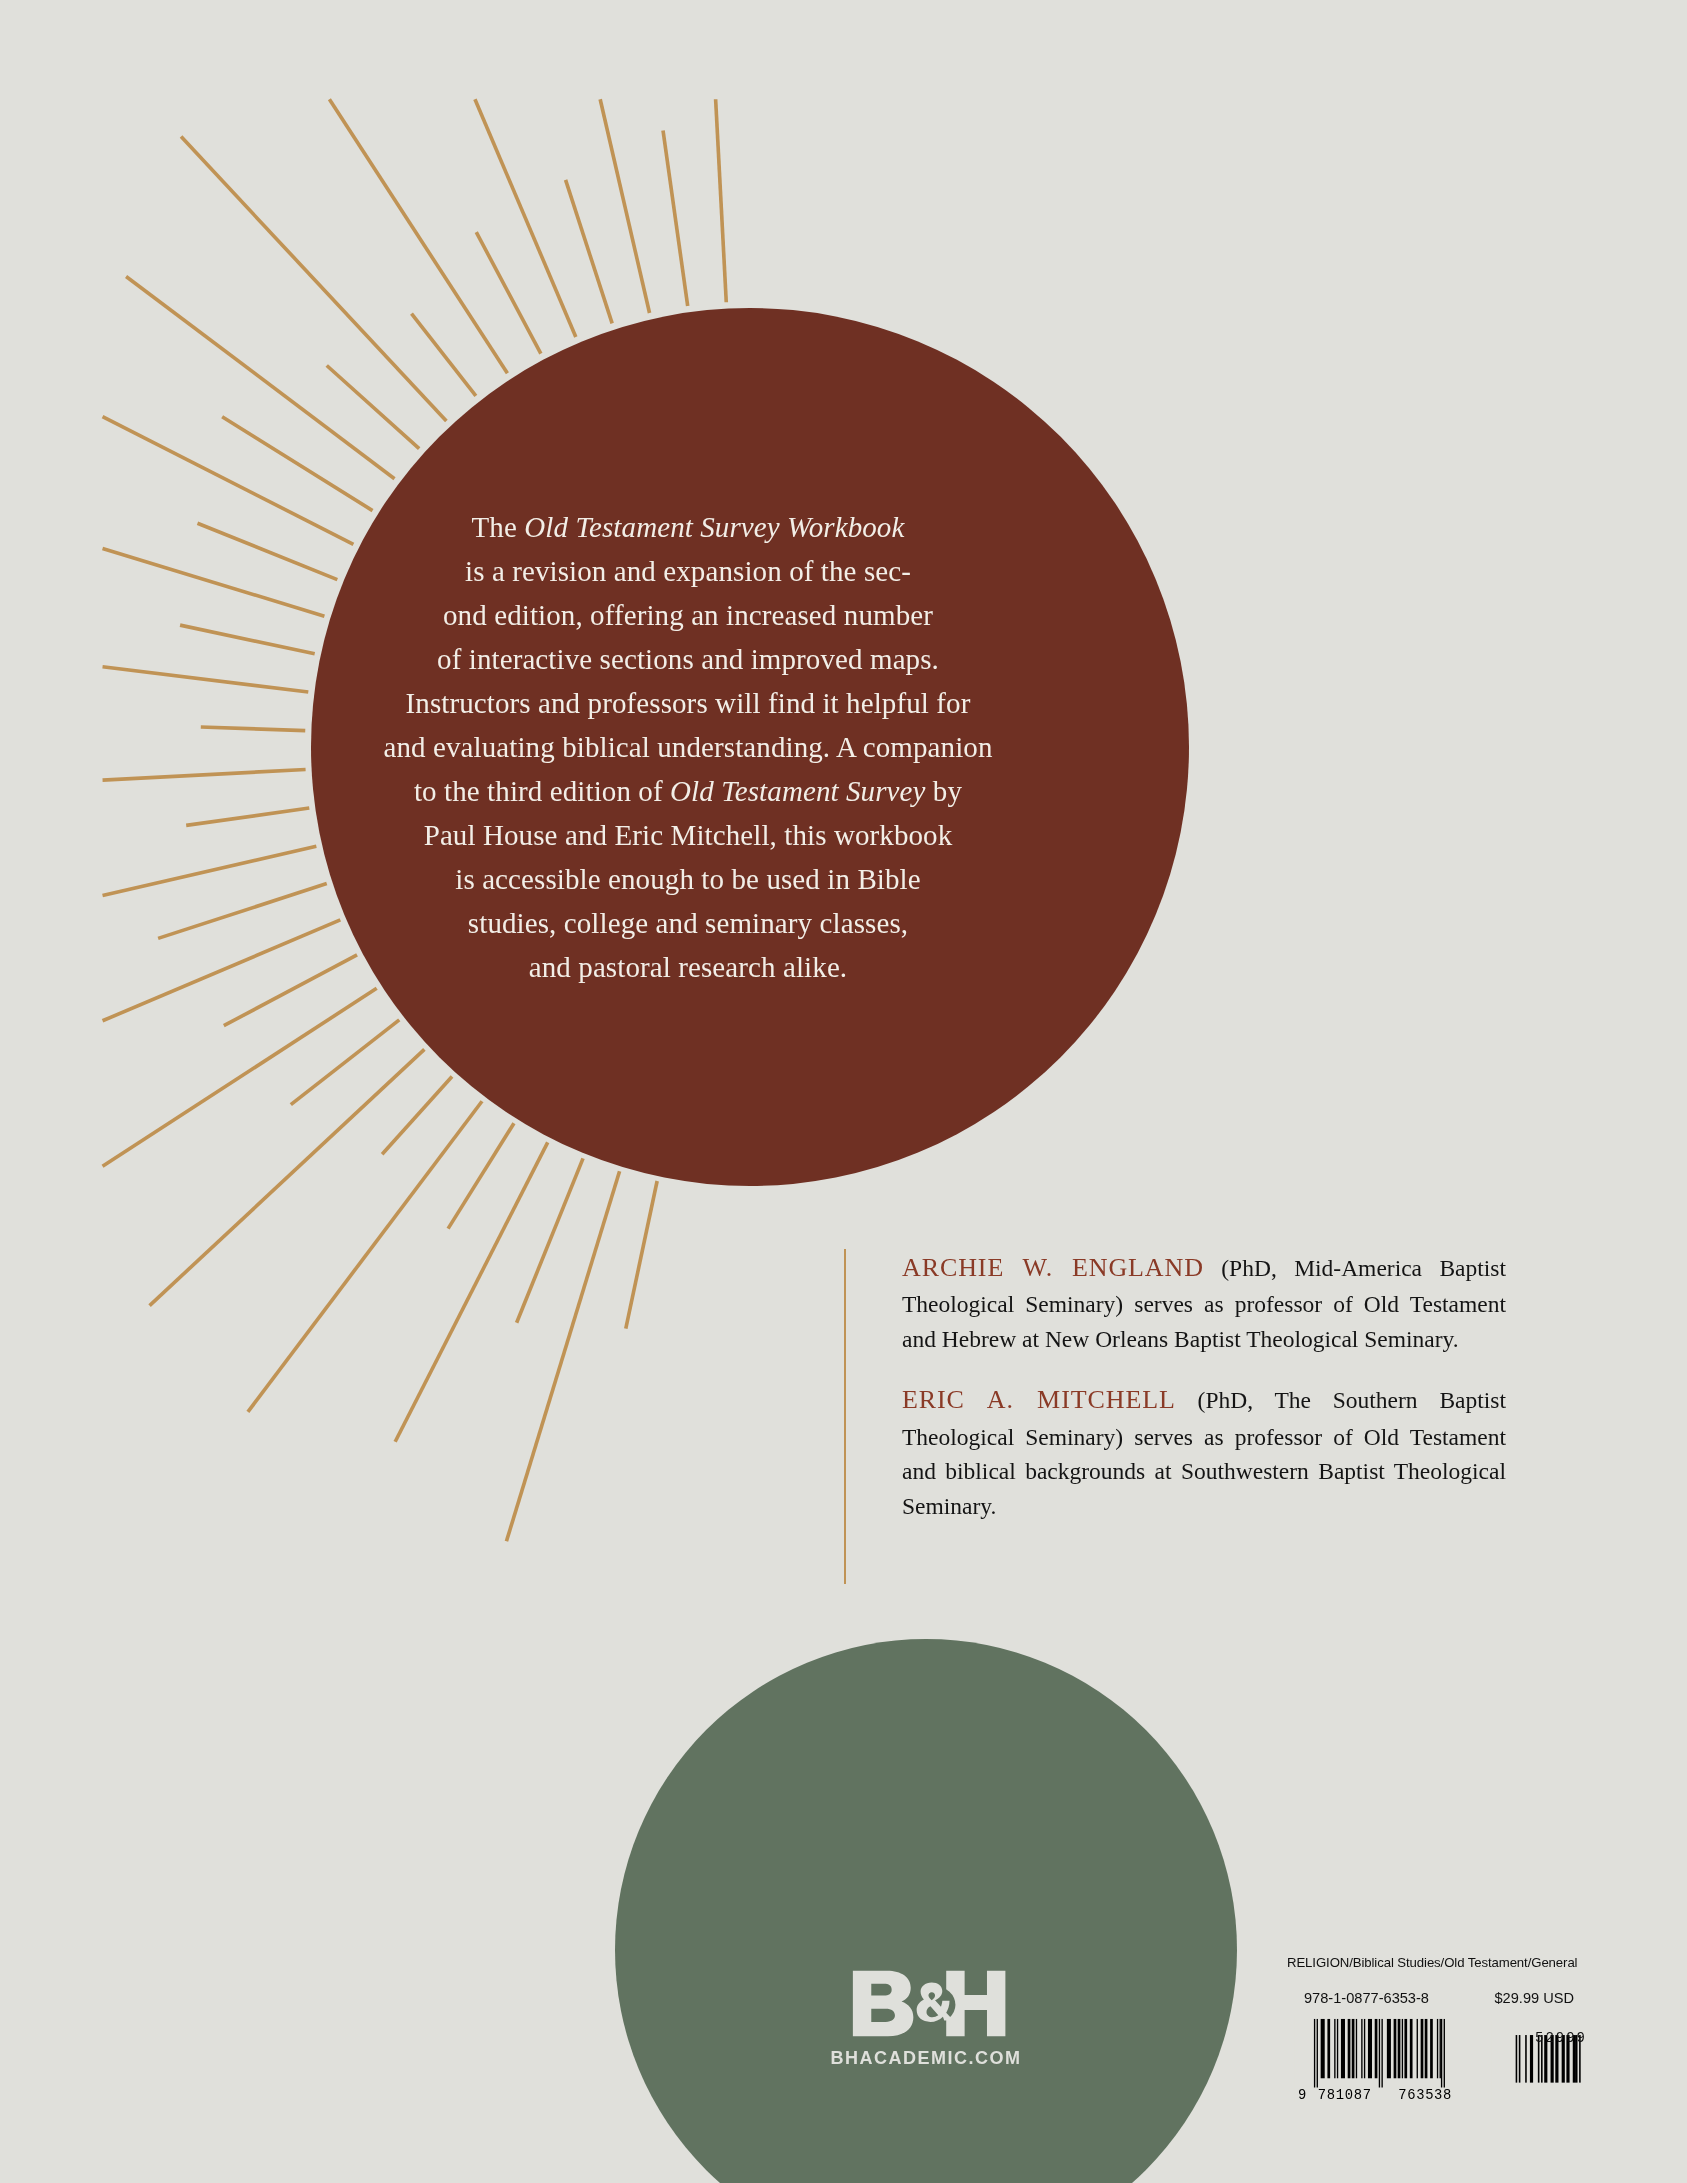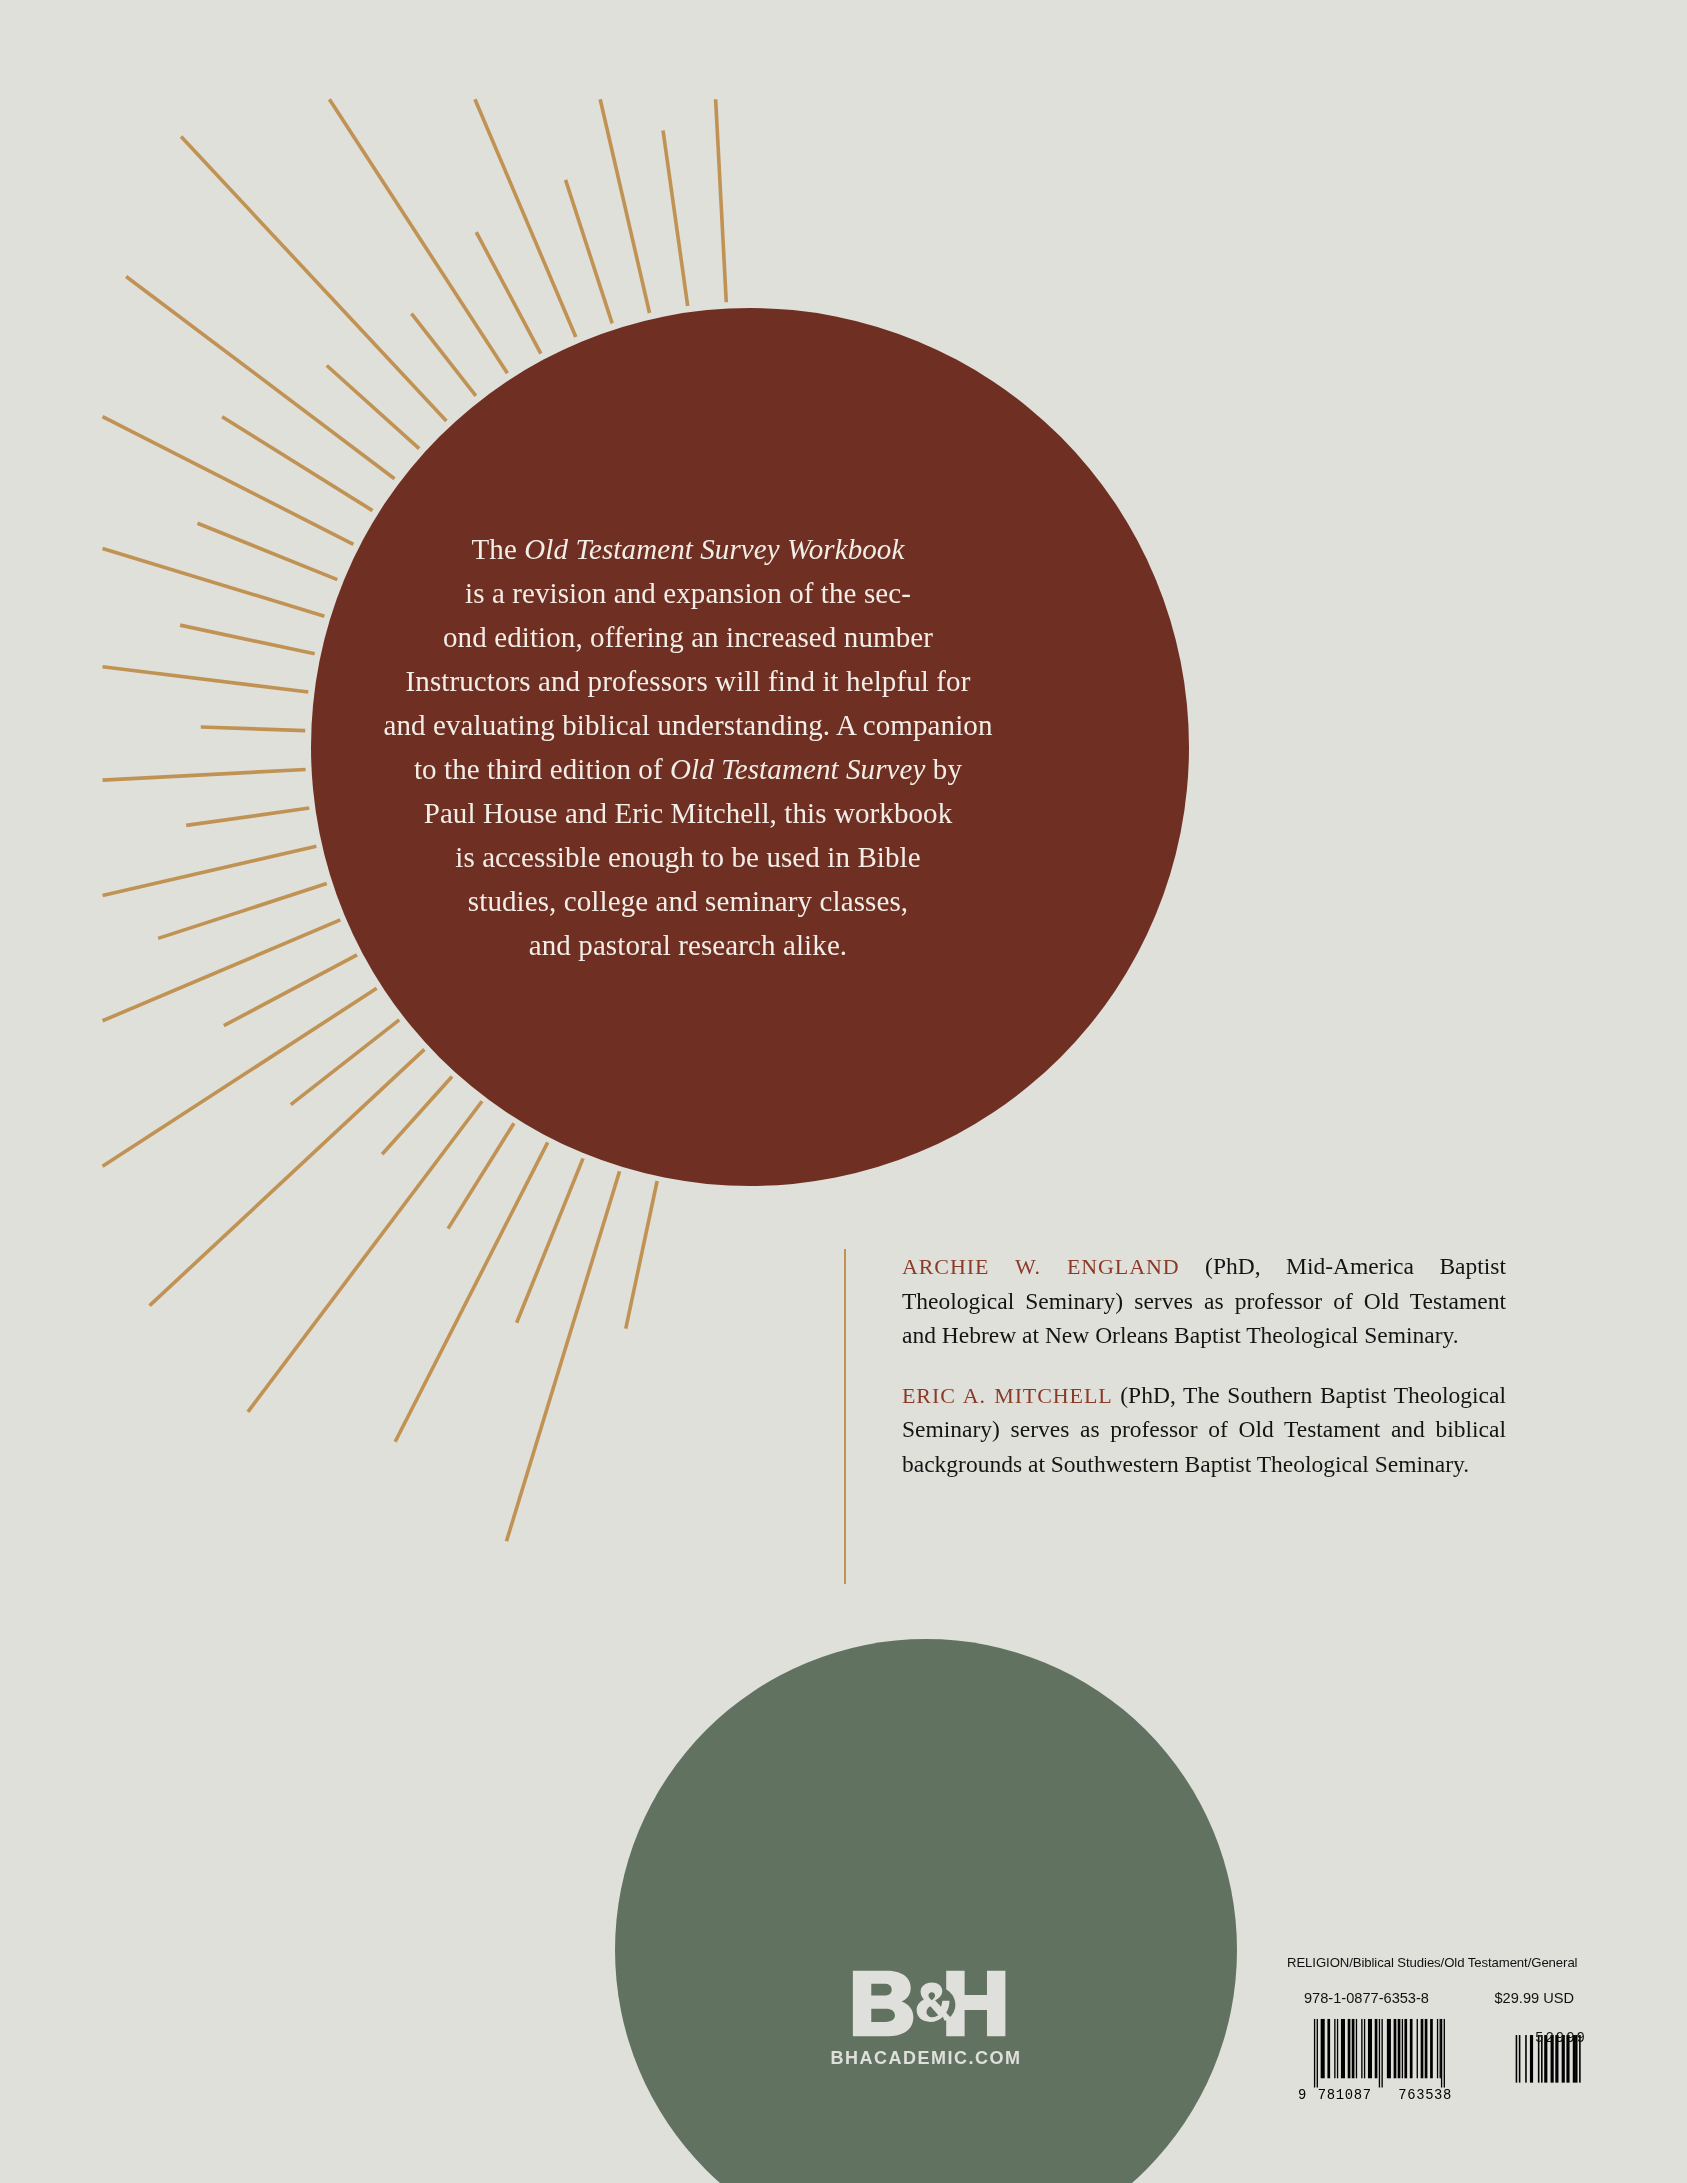--- a/index.html
+++ b/index.html
@@ -63,21 +63,21 @@
     color: #141414;
     font-family: "Liberation Serif", serif;
     font-size: 23.5px;
     line-height: 1.47;
     text-align: justify;
     margin: 0 0 25px 0;
   }
   .bio:last-child { margin-bottom: 16px; }
   .bio-name {
     color: #8a3a26;
-    font-size: 22px;
+    font-size: 26px;
     letter-spacing: 0.9px;
   }
 
   
   #logo-circle {
     position: absolute;
     left: 615px;
     top: 1639px;
     width: 622px;
     height: 622px;
@@ -202,20 +202,21 @@
         <line x1="936.5" y1="1770.6" x2="765.5" y2="2330.0"></line>
         <line x1="993.3" y1="1785.3" x2="945.9" y2="2008.3"></line>
       </g>
   </svg>
 
   <div id="blurb-circle">
     <div id="blurb-text">
         <div>The <span class="ital">Old Testament Survey Workbook</span></div>
         <div>is a revision and expansion of the sec-</div>
         <div>ond edition, offering an increased number</div>
+        <div>of interactive sections and improved maps.</div>
         <div>Instructors and professors will find it helpful for</div>
         <div>and evaluating biblical understanding. A companion</div>
         <div>to the third edition of <span class="ital">Old Testament Survey</span> by</div>
         <div>Paul House and Eric Mitchell, this workbook</div>
         <div>is accessible enough to be used in Bible</div>
         <div>studies, college and seminary classes,</div>
         <div>and pastoral research alike.</div>
       </div>
   </div>
 

